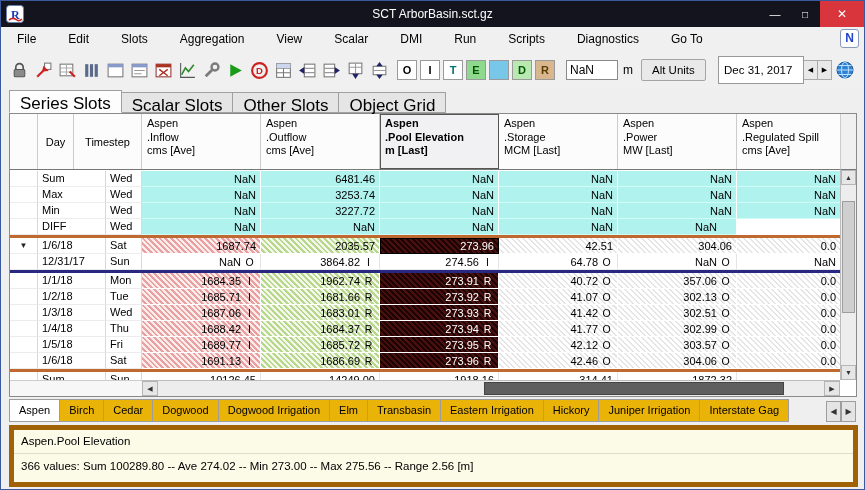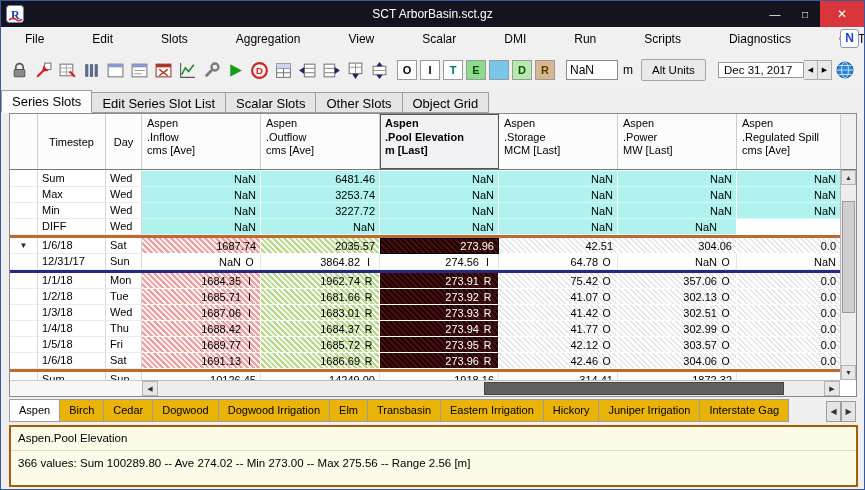--- a/index.html
+++ b/index.html
@@ -10,39 +10,39 @@
   .titlebar{position:absolute;top:0;left:0;right:0;height:26px;background:#14141e;display:flex;align-items:center;color:#fff}
   .app-icon{margin-left:5px;width:18px;height:18px;display:inline-flex}
   .title{position:absolute;left:50%;transform:translateX(-50%);font-size:12px;white-space:nowrap}
   .wc{height:26px;display:flex;align-items:center;justify-content:center;font-size:11px;color:#fff;cursor:default}
   .wc.min{margin-left:auto;width:30px}
   .wc.max{width:30px;font-size:10px}
   .wc.close{width:44px;background:#d8363c;font-size:12px}
 
   
   .menubar{position:absolute;top:26px;left:0;right:0;height:24px;background:#f0f0f0;display:flex;align-items:center;font-size:12px}
-  .menu-item{padding:0 24px;white-space:nowrap}
+  .menu-item{padding:0 16px;white-space:nowrap}
   .nbtn{position:absolute;right:5px;top:2px;width:19px;height:19px;border:1px solid #8899bb;background:#fff;color:#2244cc;font-weight:bold;text-align:center;line-height:17px;font-size:12px;border-radius:3px}
 
   
   .toolbar{position:absolute;top:50px;left:0;right:0;height:38px;display:flex;align-items:center;padding:0 6px;background:#f0f0f0}
   .tgroup{display:inline-flex;align-items:center}
   .tool-btn{width:24px;height:24px;display:inline-flex;align-items:center;justify-content:center}
   .tool-btn svg{width:19px;height:19px}
   .flag-btn{width:20px;height:20px;border:1px solid #9a9a9a;display:inline-flex;align-items:center;justify-content:center;font-size:11px;font-weight:bold;margin-right:3px;background:#fff}
   .nan-input{width:52px;height:20px;border:1px solid #8a8a8a;background:#fff;font-size:12px;padding:0 3px;margin-left:8px;font-family:"Liberation Sans",sans-serif}
   .unit{font-size:12px;margin:0 8px 0 5px}
   .altunits{height:22px;border:1px solid #a5a5a5;background:#e9e9e9;font-size:11.5px;padding:0 10px;font-family:"Liberation Sans",sans-serif;border-radius:2px}
   .dategroup{margin-left:auto;display:flex;align-items:center;margin-right:3px}
-  .datebox{width:86px;height:16px;border:1px solid #999;background:#fff;font-size:11.5px;display:flex;align-items:center;padding:0 5px;white-space:nowrap}
+  .datebox{width:86px;height:28px;border:1px solid #999;background:#fff;font-size:11.5px;display:flex;align-items:center;padding:0 5px;white-space:nowrap}
   .spin{width:14px;height:20px;border:1px solid #aaa;border-left:none;background:#e9e9e9;font-size:7px;display:flex;align-items:center;justify-content:center}
   .globe{margin-left:3px;width:20px;height:20px;display:inline-flex}
 
   
-  .viewtabs{position:absolute;top:89px;left:0;height:23px;display:flex;align-items:flex-end;font-size:13px;z-index:4}
+  .viewtabs{position:absolute;top:89px;left:8px;height:23px;display:flex;align-items:flex-end;font-size:17px;z-index:4}
   .vtab{padding:3px 10px;background:#e5e5e5;border:1px solid #a0a0a0;margin-right:-1px;height:21px;white-space:nowrap}
   .vtab.active{background:#fdfdfd;height:23px;border-bottom:1px solid #fdfdfd;z-index:5;position:relative}
 
   
   .tablewrap{position:absolute;left:8px;top:112px;width:848px;height:284px;border:1px solid #8a8a8a;background:#fff}
   .grid-header{position:absolute;top:0;left:0;right:16px;height:56px;display:flex;border-bottom:1px solid #777;background:#fcfcfc}
   .hf{border-right:1px solid #ccc;display:flex;align-items:center;justify-content:center;font-size:11px;background:#fcfcfc}
   .hf.g{width:28px;flex:0 0 28px}
   .hf.t{width:68px;flex:0 0 68px}
   .hf.d{width:36px;flex:0 0 36px}
@@ -85,21 +85,21 @@
   .hthumb{position:absolute;top:1px;bottom:1px;left:49%;width:45%;background:#5f5f5f;border:1px solid #444}
 
   
   .objtabs-row{position:absolute;left:8px;top:398px;right:8px;height:23px;display:flex;align-items:flex-end}
   .objtabs{display:flex;flex:1;overflow:hidden;height:23px}
   .objtab{padding:4px 9px;font-size:11px;background:#eab308;border:1px solid #9d9d9d;margin-right:-1px;white-space:nowrap;height:23px}
   .objtab.active{background:#fff;z-index:2;position:relative}
   .tabarrow{flex:0 0 15px;width:15px;height:21px;border:1px solid #9d9d9d;background:#e4e4e4;display:flex;align-items:center;justify-content:center;font-size:8px;color:#333}
 
   
-  .status{position:absolute;left:8px;top:424px;width:849px;height:62px;background:#fbfbe7;border:2px solid #a16207;font-size:11.5px;color:#000}
+  .status{position:absolute;left:8px;top:424px;width:849px;height:62px;background:#fbfbe7;border:5px solid #a16207;font-size:11.5px;color:#000}
   .sline1{padding:5px 7px;border-bottom:1px solid #dedec6;height:24px;background:#fbfbe7}
   .sline2{padding:6px 7px;white-space:nowrap}
 </style>
 </head>
 <body>
 
 <div class="window">
 
   <div class="titlebar">
     <span class="app-icon">
@@ -262,31 +262,30 @@
             <circle cx="10" cy="10" r="8" fill="#2f83d4" stroke="#1a5a9c"></circle>
             <ellipse cx="10" cy="10" rx="3.5" ry="8" fill="none" stroke="#bfe0ff" stroke-width="1"></ellipse>
             <path d="M2 10h16M3.5 5.5h13M3.5 14.5h13" stroke="#bfe0ff" stroke-width="1" fill="none"></path>
           </svg>
       </span>
     </span>
   </div>
 
   <div class="viewtabs">
       <span class="vtab active">Series Slots</span>
-      <span class="vtab">Edit Series Slot List</span>
       <span class="vtab">Scalar Slots</span>
       <span class="vtab">Other Slots</span>
       <span class="vtab">Object Grid</span>
     </div>
 
   <div class="tablewrap">
     <div class="grid-header">
       <div class="hf g"></div>
+      <div class="hf d">Day</div>
       <div class="hf t">Timestep</div>
-      <div class="hf d">Day</div>
       <div class="hdr-wrap">
           <div class="hdr-cell">
             <div>Aspen</div>
             <div>.Inflow</div>
             <div>cms [Ave]</div>
           </div>
           <div class="hdr-cell">
             <div>Aspen</div>
             <div>.Outflow</div>
             <div>cms [Ave]</div>
@@ -485,21 +484,21 @@
             </div>
             <div class="cell h-green">
               <span class="val">1962.74</span>
               <span class="flag">R</span>
             </div>
             <div class="cell h-dark">
               <span class="val">273.91</span>
               <span class="flag">R</span>
             </div>
             <div class="cell h-plain">
-              <span class="val">75.42</span>
+              <span class="val">40.72</span>
               <span class="flag">O</span>
             </div>
             <div class="cell h-plain">
               <span class="val">357.06</span>
               <span class="flag">O</span>
             </div>
             <div class="cell h-plain">
               <span class="val">0.0</span>
               <span class="flag"></span>
             </div>

